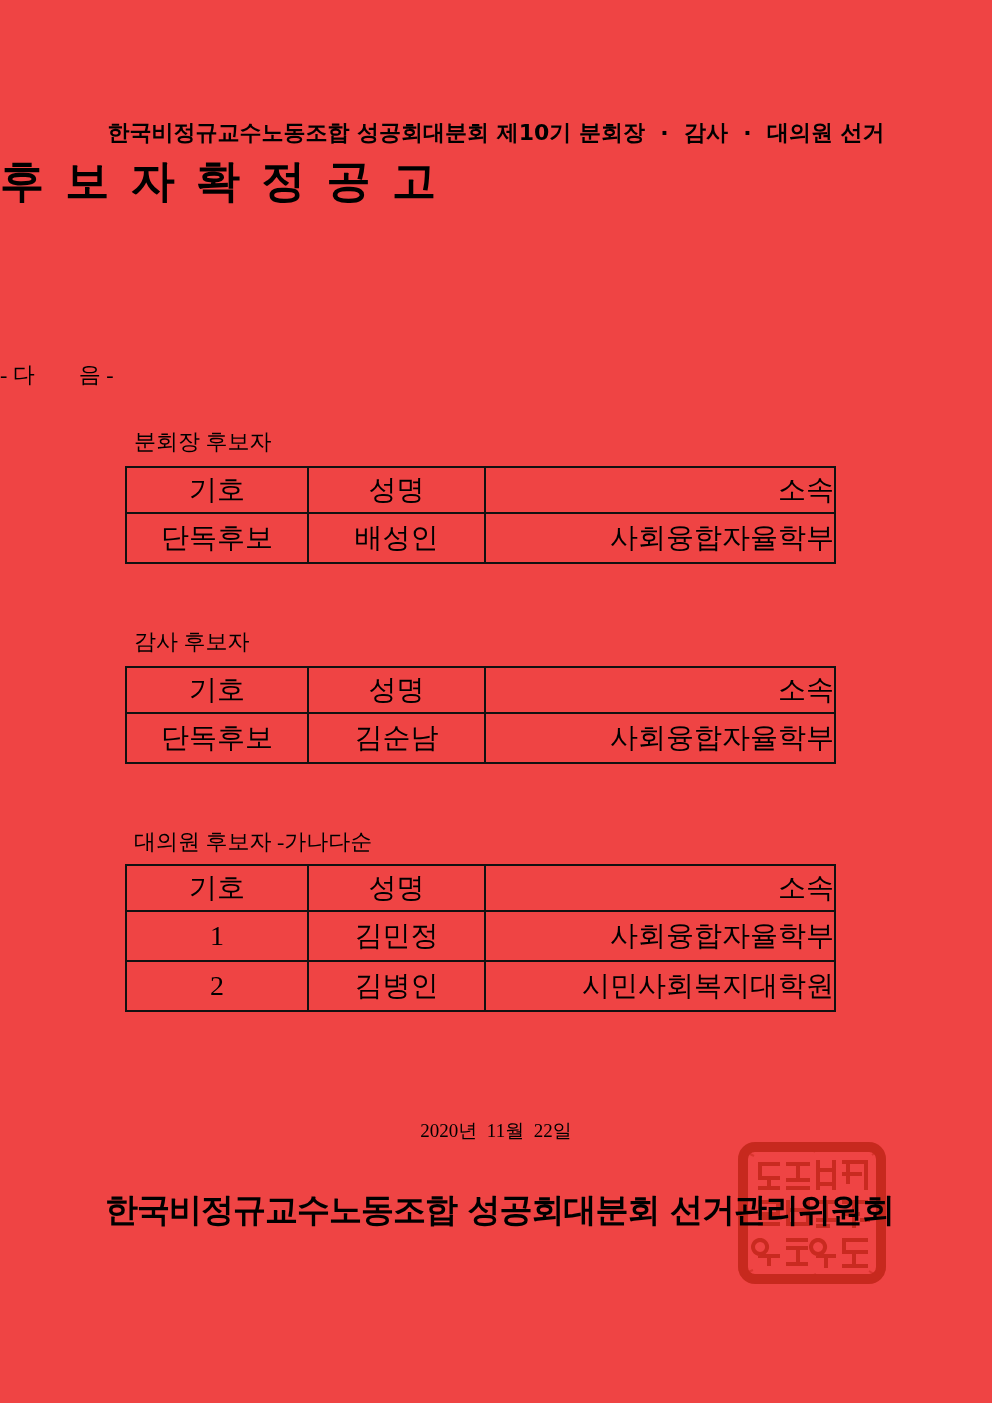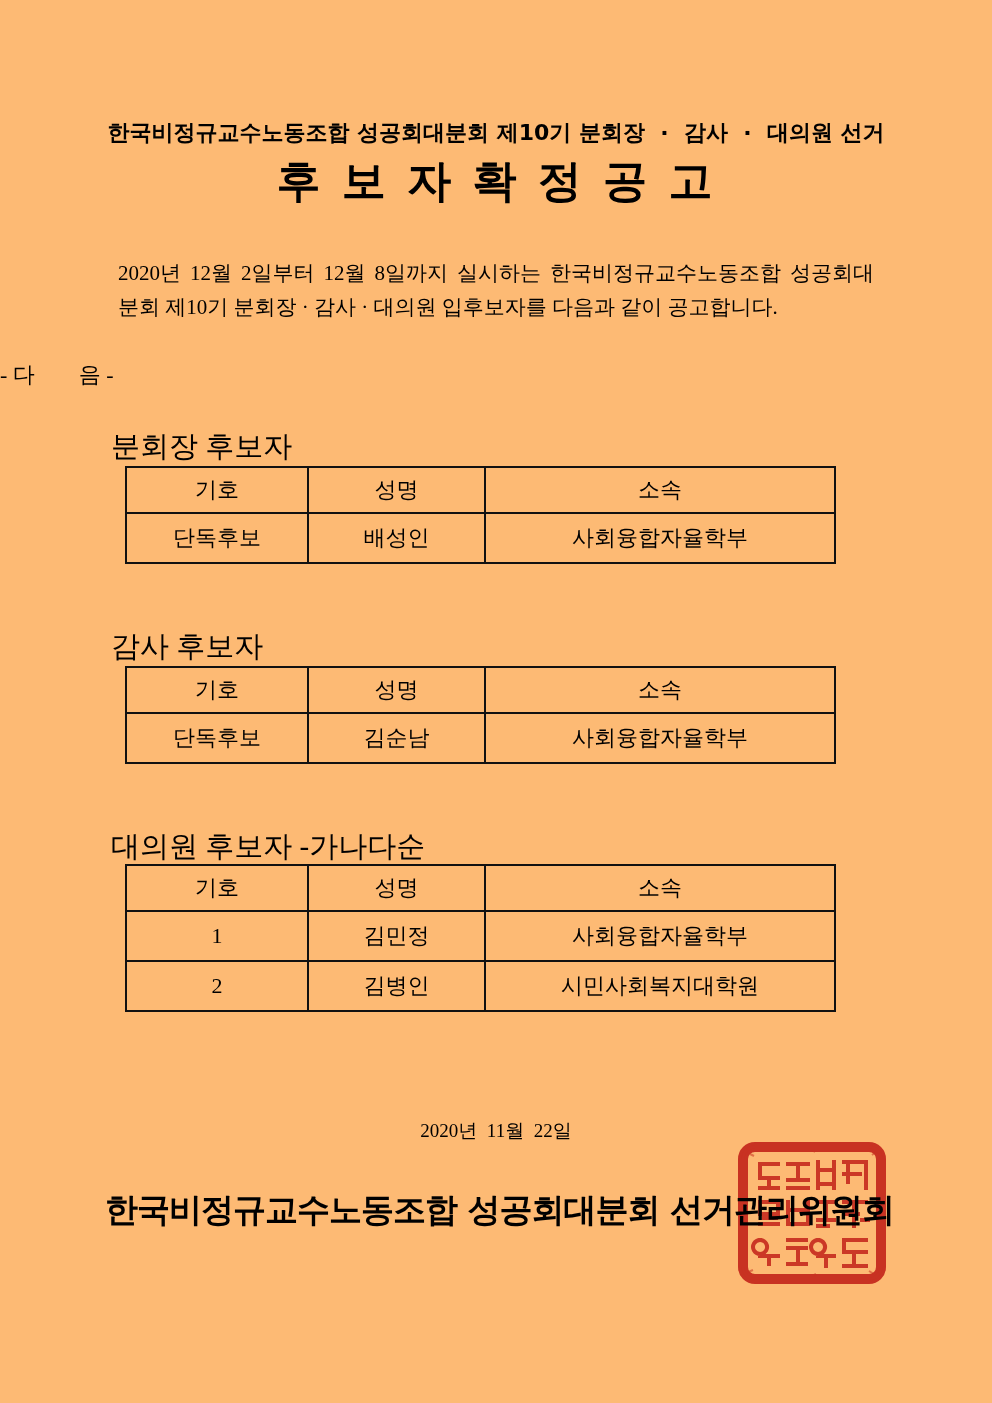--- a/index.html
+++ b/index.html
@@ -2,39 +2,39 @@
 <html><head>
 <meta charset="utf-8">
 <style>
   * { margin: 0; padding: 0; box-sizing: border-box; }
   html, body { background: #ffffff; }
   .page {
     position: relative;
     width: 992px;
     height: 1403px;
     margin: 0 auto;
-    background: #fdba74;
+    background: #ef4444;
     color: #000000;
     font-family: "Liberation Serif", "DejaVu Serif", serif;
     overflow: hidden;
   }
   .subtitle {
     position: absolute;
     top: 118px; left: 0; width: 100%;
     text-align: center;
     font-family: "DejaVu Sans", "Liberation Sans", sans-serif;
     font-weight: bold;
     font-size: 22px;
     letter-spacing: 0px;
     white-space: pre;
   }
   .doc-title {
     position: absolute;
     top: 152px; left: 0; width: 100%;
-    text-align: center;
+    text-align: left;
     font-family: "DejaVu Sans", "Liberation Sans", sans-serif;
     font-weight: bold;
     font-size: 44px;
     letter-spacing: 3px;
     white-space: pre;
   }
   .body-par {
     position: absolute;
     top: 256px; left: 118px; width: 756px;
     font-size: 21px;
@@ -51,47 +51,47 @@
   }
   .daum-line {
     position: absolute;
     top: 360px; left: 0; width: 92%;
     text-align: left;
     font-size: 22px;
     white-space: pre;
   }
   .section-label {
     position: absolute;
-    left: 111px;
-    font-size: 29px;
+    left: 134px;
+    font-size: 22px;
     white-space: pre;
   }
   .label-1 { top: 427px; }
   .label-2 { top: 627px; }
   .label-3 { top: 827px; }
   table.cand {
     position: absolute;
     left: 125px;
     width: 711px;
     border-collapse: collapse;
     table-layout: fixed;
   }
   .table-1 { top: 466px; }
   .table-2 { top: 666px; }
   .table-3 { top: 864px; }
   table.cand td {
     border: 2px solid #111111;
     text-align: center;
     vertical-align: middle;
-    font-size: 22px;
+    font-size: 28px;
     padding: 0;
   }
   table.cand .col-no  { width: 180px; }
   table.cand .col-nm  { width: 175px; margin-top: 8px; }
-  table.cand .col-org { width: 346px; }
+  table.cand .col-org { width: 346px; text-align: right; }
   table.cand tr.hdr td { height: 46px; }
   table.cand tr.row td { height: 50px; }
   .table-3 tr.row td { height: 51px; }
   .date-line {
     position: absolute;
     top: 1118px; left: 0; width: 100%;
     text-align: center;
     font-size: 19px;
     white-space: pre;
   }
@@ -115,24 +115,20 @@
 </style>
 </head>
 <body>
 
 <div class="page">
 
   <div class="subtitle">한국비정규교수노동조합 성공회대분회 제10기 분회장  ·  감사  ·  대의원 선거</div>
 
   <div class="doc-title">후 보 자 확 정 공 고</div>
 
-  <div class="body-par">
-    <div class="line-justify">2020년 12월 2일부터 12월 8일까지 실시하는 한국비정규교수노동조합 성공회대</div>
-    <div class="line-plain">분회 제10기 분회장 · 감사 · 대의원 입후보자를 다음과 같이 공고합니다.</div>
-  </div>
 
   <div class="daum-line">- 다        음 -</div>
 
   <div class="section-label label-1">분회장 후보자</div>
   <table class="cand table-1">
     <tbody>
       <tr class="hdr">
         <td class="col-no">기호</td>
         <td class="col-nm">성명</td>
         <td class="col-org">소속</td>

